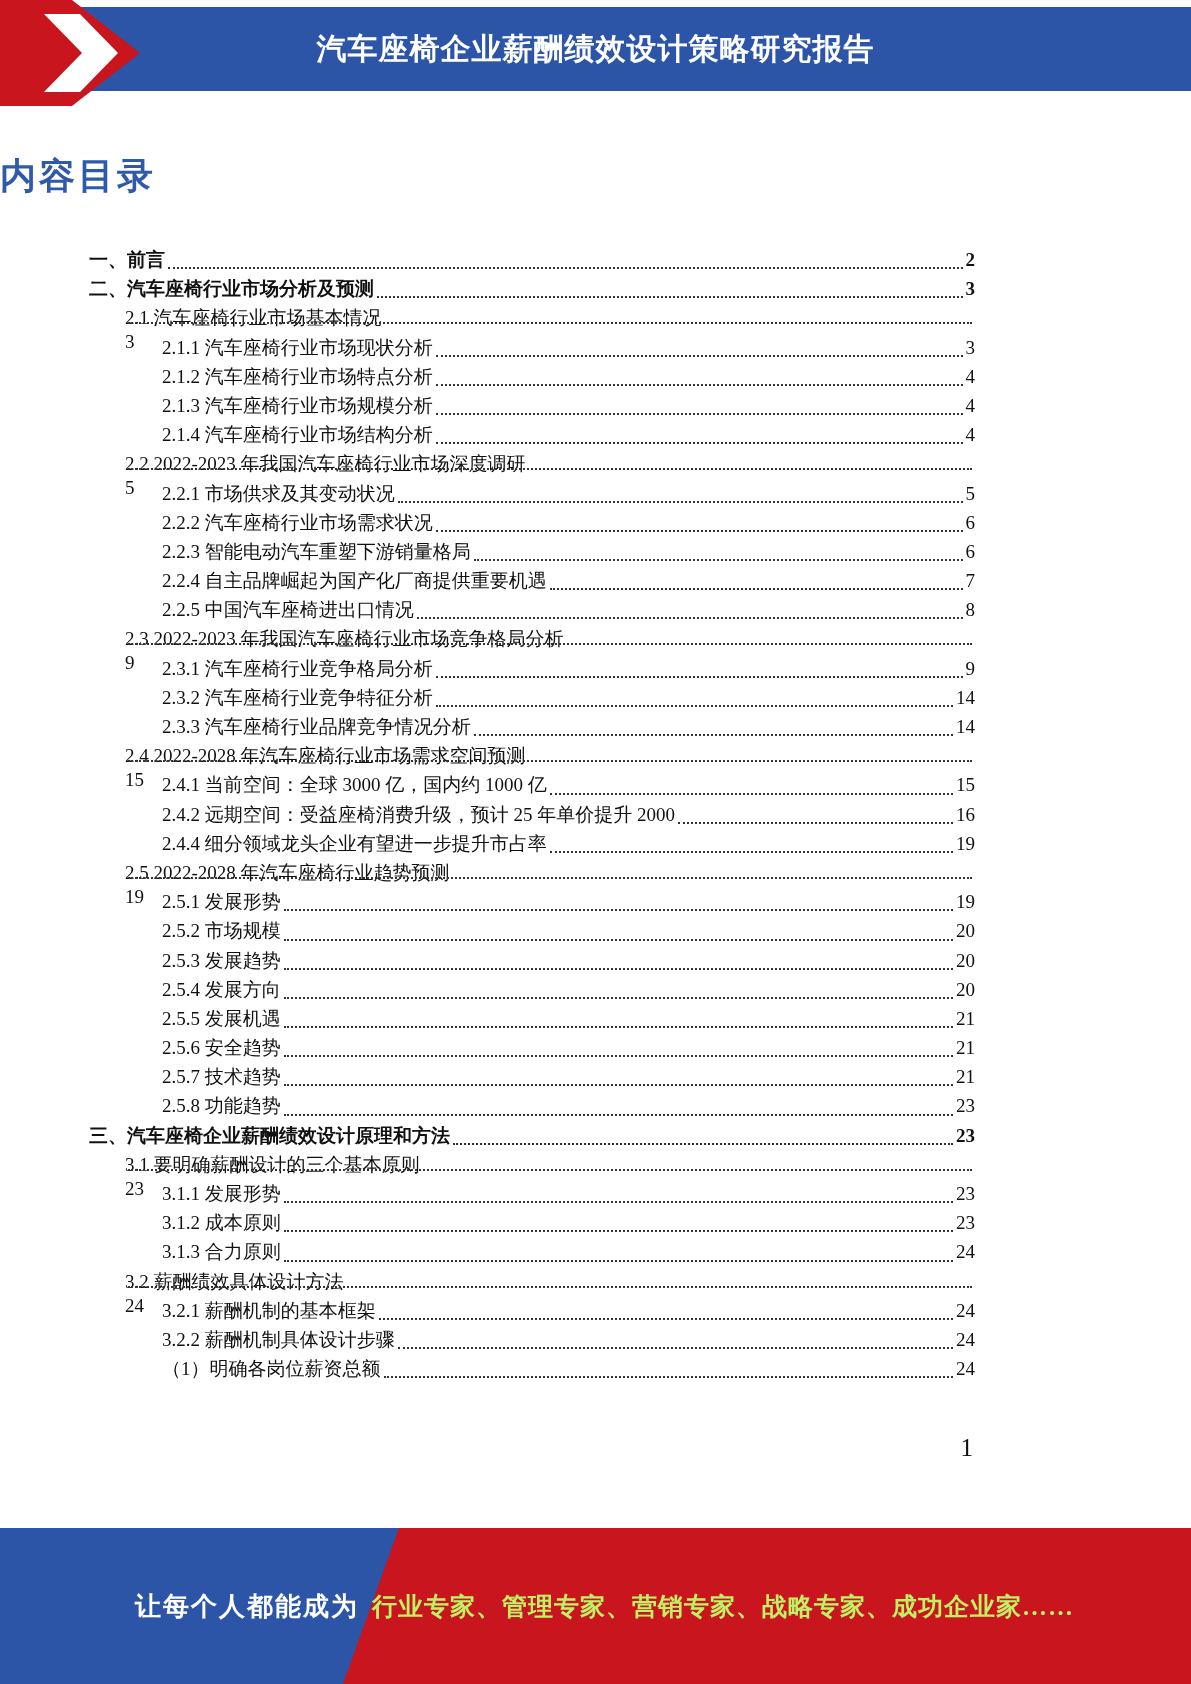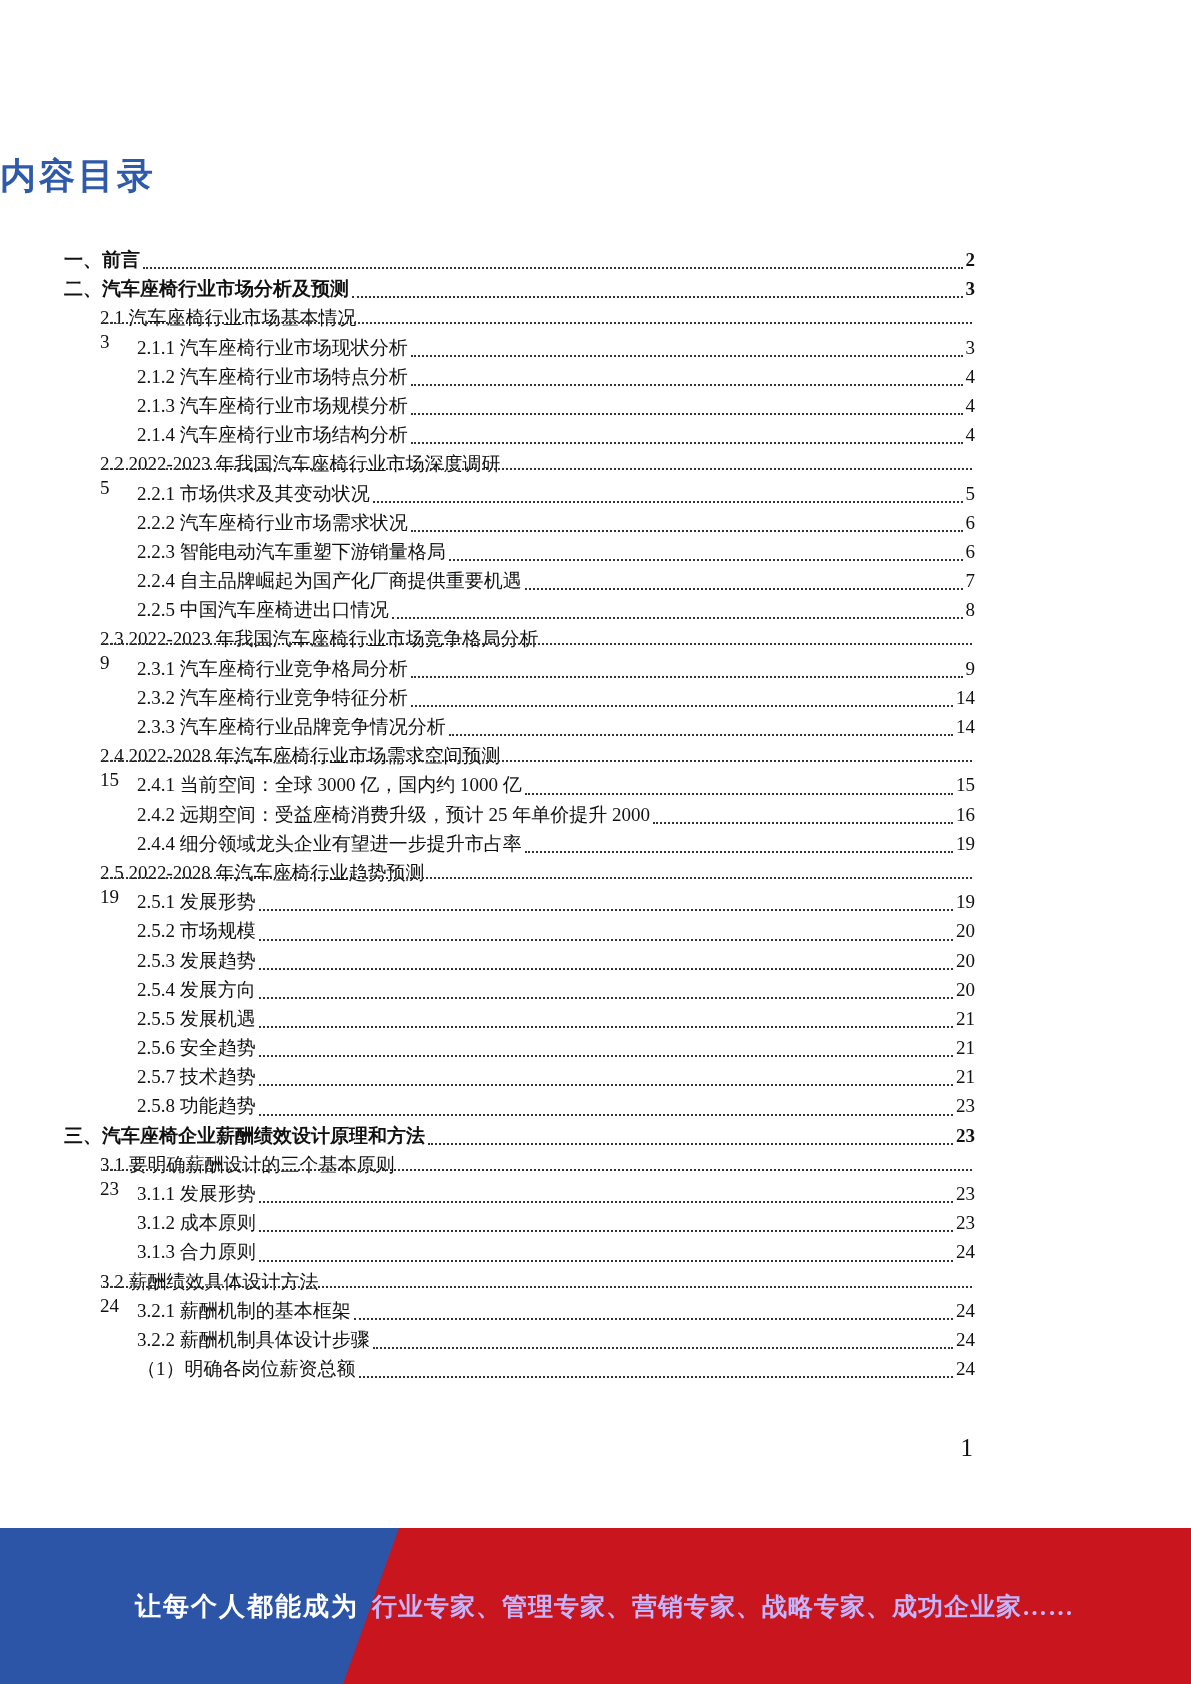--- a/index.html
+++ b/index.html
@@ -40,21 +40,21 @@
   
   .toc-heading{
     margin-top:152px;
     font-size:36px;
     font-weight:700;
     color:#2e5aa9;
     letter-spacing:3px;
   }
   .toc{
     margin-top:46px;
-    padding-left:64px;
+    padding-left:89px;
     padding-right:216px;
   }
   .toc-row{
     display:flex;
     align-items:baseline;
     height:29.2px;
     font-size:19px;
     cursor:pointer;
   }
   .toc-row.bold{font-weight:700;}
@@ -94,30 +94,38 @@
   }
   .footer-left{
     position:absolute;left:135px;top:0;bottom:0;
     display:flex;align-items:center;
     color:#ffffff;font-size:26px;font-weight:700;
     letter-spacing:2px;
   }
   .footer-right{
     position:absolute;left:372px;top:0;bottom:0;right:40px;
     display:flex;align-items:center;
-    color:#c4b5fd;font-size:25px;font-weight:700;
+    color:#bef264;font-size:25px;font-weight:700;
     letter-spacing:1px;
     white-space:nowrap;
   }
 </style>
 </head>
 <body>
 
 <div class="page">
 
+  <header class="top-banner">
+    <div class="banner-bar"></div>
+    <svg class="emblem" viewBox="0 0 140 106" aria-hidden="true">
+      <polygon points="0,0 72,0 140,53 72,106 0,106" fill="var(--red)"></polygon>
+      <polygon points="44,14 80,14 118,53 80,92 44,92 82,53" fill="#ffffff"></polygon>
+    </svg>
+    <div class="banner-title">汽车座椅企业薪酬绩效设计策略研究报告</div>
+  </header>
 
   <main>
     <h1 class="toc-heading">内容目录</h1>
     <div class="toc" id="toc-list">
         <div class="toc-row level-1 bold">
     <span class="toc-label">一、前言</span>
     <span class="leader"></span>
     <span class="toc-page">2</span>
   </div>
         <div class="toc-row level-1 bold">

